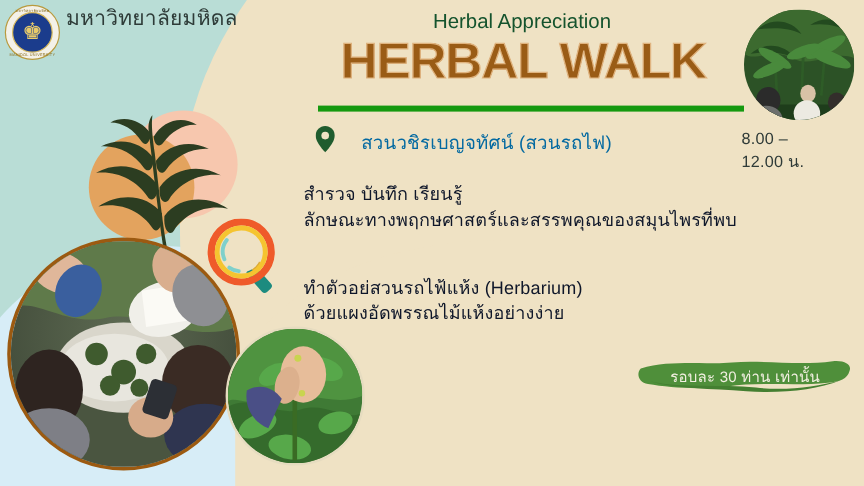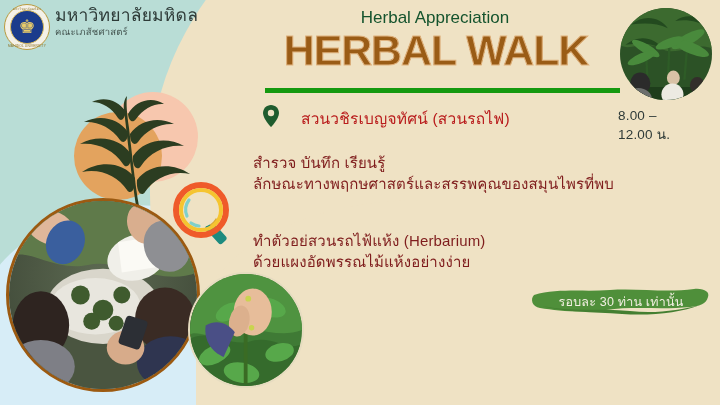--- a/index.html
+++ b/index.html
@@ -73,28 +73,28 @@
       position:absolute;left:0;top:0;
       color:transparent;
       -webkit-text-stroke:1px #e0b480;
       pointer-events:none;
   }
 
   .greenrule{position:absolute;left:265px;top:88px;width:355px;height:5px;background:#15990f;}
 
   .locrow{position:absolute;left:263px;top:104px;width:420px;height:26px;}
   .pin{position:absolute;left:0;top:1px;width:16px;height:22px;}
-  .loc-text{position:absolute;left:38px;top:2px;font-size:15.5px;color:#b91c1c;letter-spacing:.2px;}
+  .loc-text{position:absolute;left:38px;top:2px;font-size:15.5px;color:#0369a1;letter-spacing:.2px;}
   .time-text{position:absolute;left:313px;top:4px;font-size:13.5px;color:#2f3b38;letter-spacing:.2px;margin-left:42px;}
 
-  .para{position:absolute;color:#7f1d1d;font-size:15px;line-height:1.42;letter-spacing:.15px;}
+  .para{position:absolute;color:#0f172a;font-size:15px;line-height:1.42;letter-spacing:.15px;}
   .para1{left:253px;top:152px;}
   .para2{left:253px;top:230px;}
 
-  .badge{position:absolute;left:530px;top:286px;width:182px;height:30px;}
+  .badge{position:absolute;left:530px;top:298px;width:182px;height:30px;}
   .badge svg{position:absolute;inset:0;width:100%;height:100%;}
   .badge-label{position:absolute;left:0;right:0;top:6px;text-align:center;
       color:#f2efe1;font-size:12.5px;letter-spacing:.2px;}
 
   .dates{position:absolute;left:315px;top:342px;color:#5a3410;font-size:15px;
       line-height:1.45;font-weight:bold;letter-spacing:.1px;}
 </style>
 </head>
 <body>
 
@@ -223,21 +223,20 @@
       <span class="t">มหาวิทยาลัยมหิดล</span>
       <span class="b">MAHIDOL UNIVERSITY</span>
     </div>
     <div class="seal-inner">
       <div class="seal-glyph">♚</div>
     </div>
   </div>
 
   <div class="uni-block">
     <div class="uni-name">มหาวิทยาลัยมหิดล</div>
-    <div class="uni-fac">คณะเภสัชศาสตร์</div>
   </div>
 
   <div class="subtitle-wrap" style="top:8px;">
     <div style="text-align:center;color:#14532d;font-size:17px;">Herbal Appreciation</div>
   </div>
 
   <div class="bigtitle">
     <span class="inline" id="maintitle" data-txt="HERBAL WALK">HERBAL WALK</span>
   </div>
 

